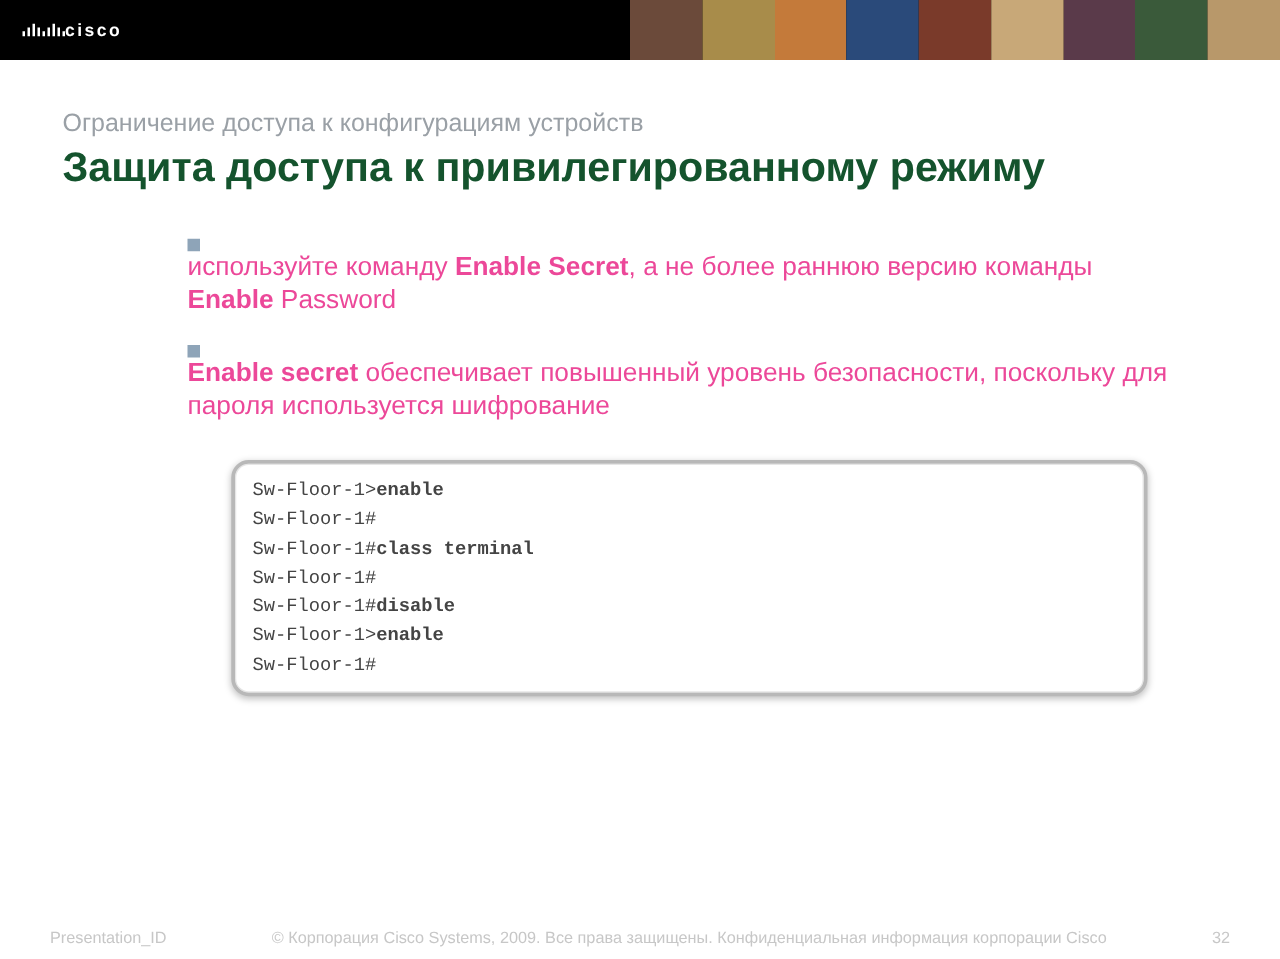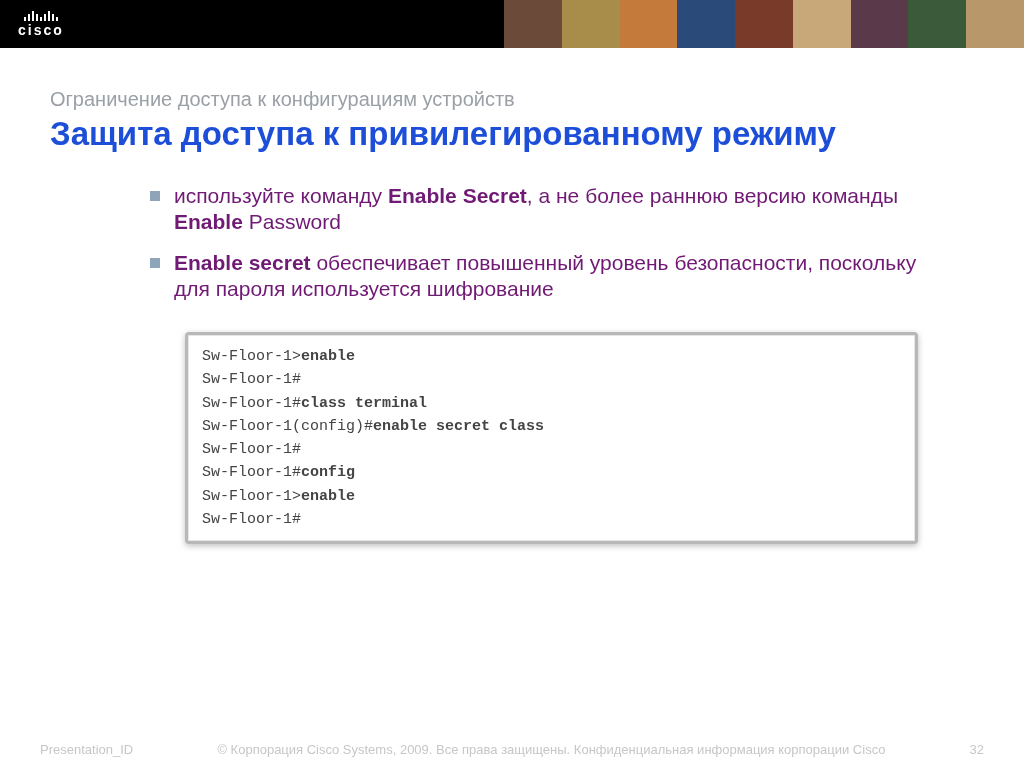--- a/index.html
+++ b/index.html
@@ -19,22 +19,22 @@
     align-items: center;
     position: relative;
   }
   .cisco-logo {
     color: #ffffff;
     font-size: 14px;
     font-weight: bold;
     letter-spacing: 2px;
     margin-left: 18px;
     display: flex;
-    flex-direction: column;
-    align-items: center;
+    flex-direction: row;
+    align-items: flex-end;
     line-height: 1;
   }
   .cisco-bars {
     display: flex;
     gap: 2px;
     align-items: flex-end;
     margin-bottom: 2px;
   }
   .cisco-bars span {
     width: 2px;
@@ -56,53 +56,54 @@
   .slide-content {
     padding: 40px 26px 0 50px;
   }
   .subtitle {
     color: #9aa0a6;
     font-size: 20px;
     font-weight: 400;
     margin-bottom: 4px;
   }
   .title {
-    color: #1d4ed8;
+    color: #14532d;
     font-size: 33px;
     font-weight: bold;
     margin-bottom: 30px;
   }
   .bullets {
     margin-left: 100px;
     margin-right: 60px;
   }
   .bullet {
     display: flex;
     margin-bottom: 14px;
     font-size: 21px;
-    color: #701a75;
+    color: #ec4899;
     line-height: 1.25;
+    flex-direction: column;
   }
   .bullet .marker {
     width: 10px;
     height: 10px;
     background: #8ea4b8;
     margin-top: 8px;
     margin-right: 14px;
     flex-shrink: 0;
   }
   .bullet .text strong {
     font-weight: bold;
   }
   .terminal-wrap {
     margin: 30px 80px 0 135px;
   }
   .terminal {
     border: 3px solid #b8b8b8;
-    border-radius: 4px;
+    border-radius: 14px;
     background: #ffffff;
     box-shadow: 0 2px 6px rgba(0,0,0,0.25), inset 0 0 0 1px #e6e6e6;
     padding: 10px 14px;
     font-family: "Courier New", monospace;
     font-size: 15px;
     line-height: 1.55;
     color: #444;
   }
   .terminal .line strong { font-weight: bold; }
   .footer {
@@ -166,23 +167,22 @@
         <span></span><strong>Enable secret</strong><span>  обеспечивает повышенный уровень безопасности, поскольку для пароля используется шифрование</span><strong></strong><span></span>
       </div>
     </div>
   </div>
 
   <div class="terminal-wrap">
     <div class="terminal">
       <div class="line"><span>Sw-Floor-1&gt;</span><strong>enable</strong></div>
       <div class="line"><span>Sw-Floor-1#</span><strong></strong></div>
       <div class="line"><span>Sw-Floor-1#</span><strong>class terminal</strong></div>
-      <div class="line"><span>Sw-Floor-1(config)#</span><strong>enable secret class</strong></div>
       <div class="line"><span>Sw-Floor-1#</span><strong></strong></div>
-      <div class="line"><span>Sw-Floor-1#</span><strong>config</strong></div>
+      <div class="line"><span>Sw-Floor-1#</span><strong>disable</strong></div>
       <div class="line"><span>Sw-Floor-1&gt;</span><strong>enable</strong></div>
       <div class="line"><span>Sw-Floor-1#</span><strong></strong></div>
     </div>
   </div>
 </div>
 
 <div class="footer">
   <div>Presentation_ID</div>
   <div class="center">© Корпорация Cisco Systems, 2009. Все права защищены.     Конфиденциальная информация корпорации Cisco</div>
   <div>32</div>

